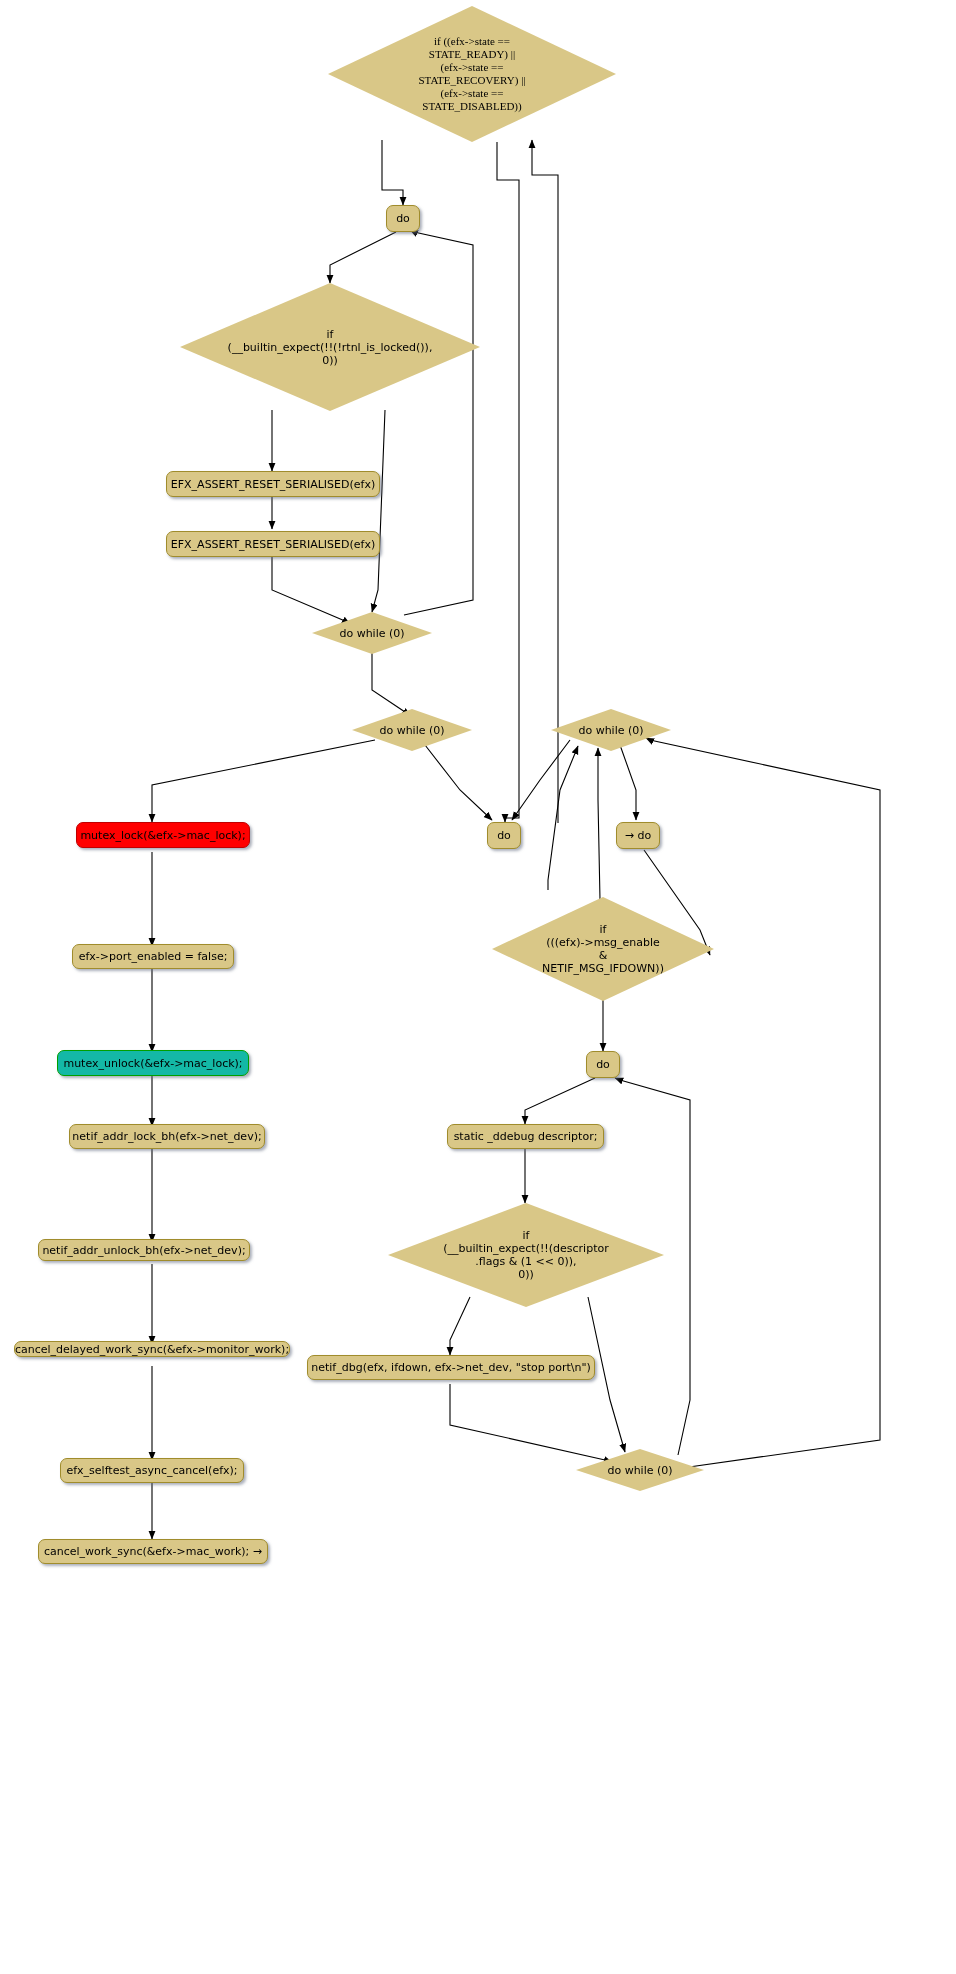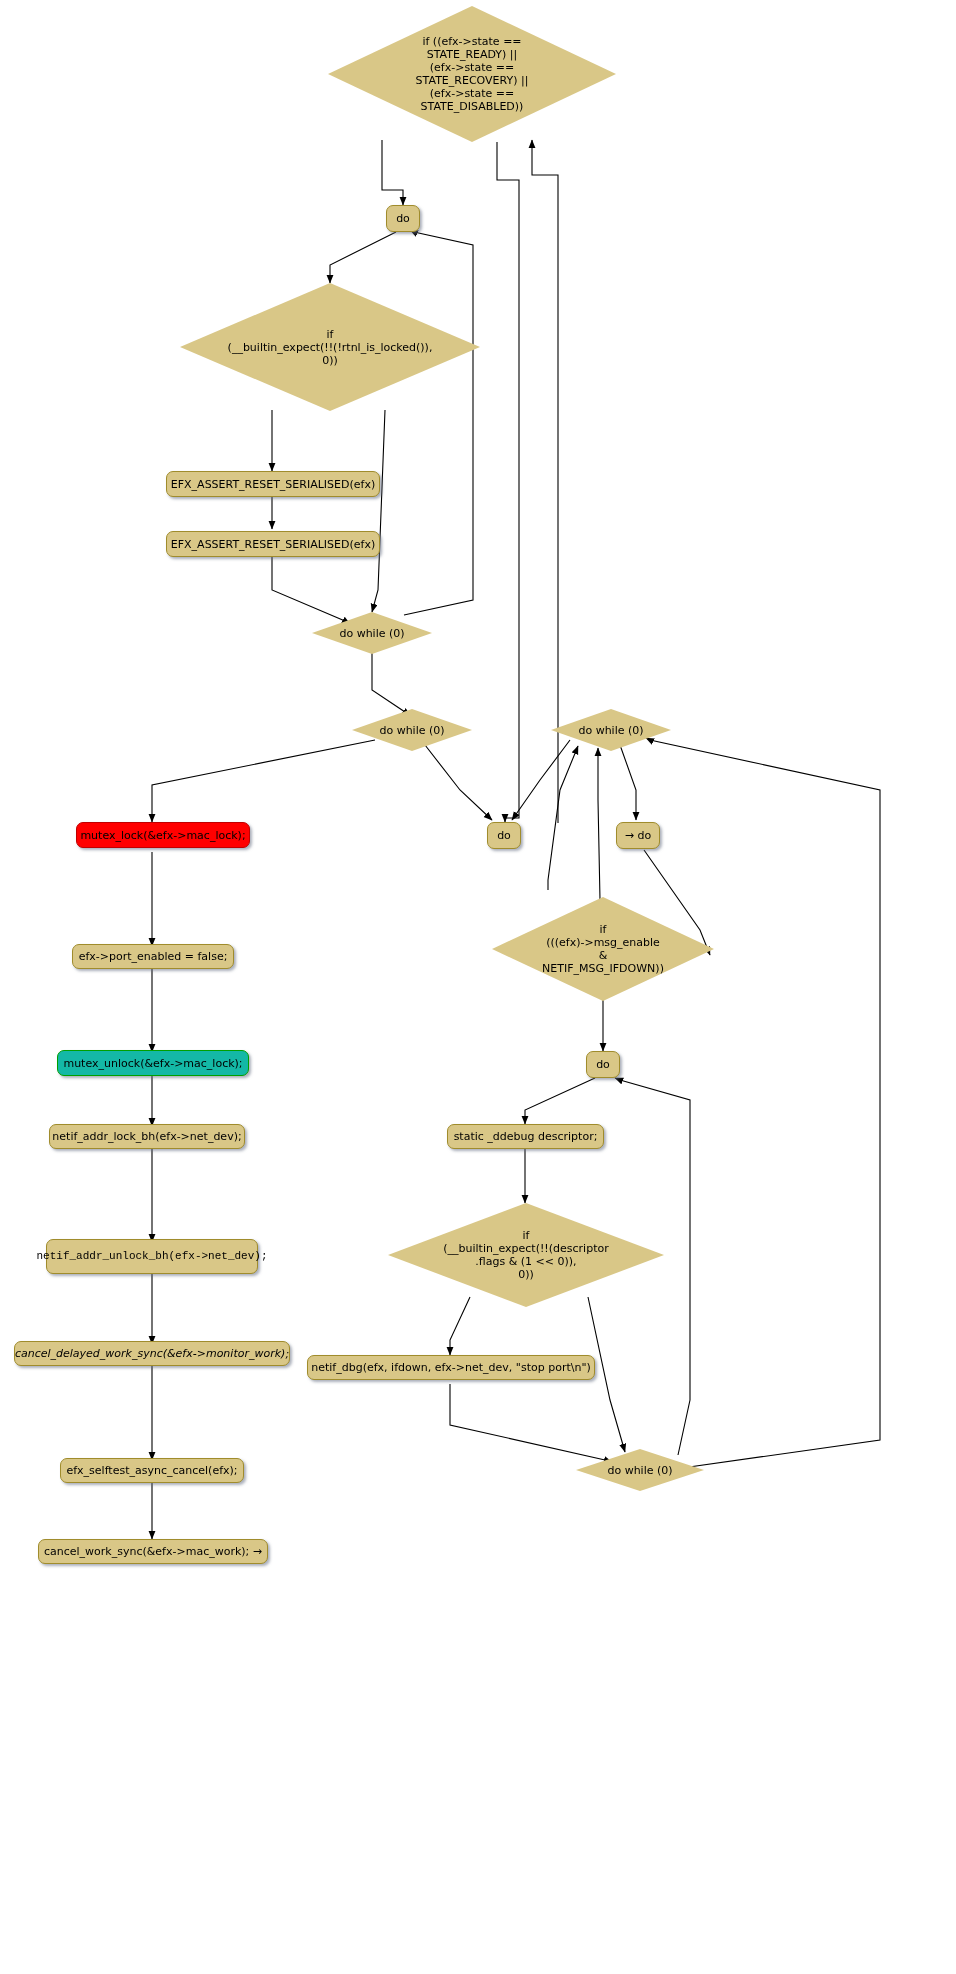--- a/index.html
+++ b/index.html
@@ -153,21 +153,21 @@
       <path d="M152,852 L152,940 L152,946"></path>
       <path d="M152,968 L152,1047 L152,1052"></path>
       <path d="M152,1074 L152,1122 L152,1126"></path>
       <path d="M152,1148 L152,1238 L152,1242"></path>
       <path d="M152,1264 L152,1338 L152,1344"></path>
       <path d="M152,1366 L152,1455 L152,1460"></path>
       <path d="M152,1482 L152,1533 L152,1539"></path>
     </g>
   </svg>
 
-  <div class="node diamond" style="left:328px; top:6px; width:288px; height:136px;">
+  <div class="node diamond" style="left:328px; top:6px; width:288px; height:136px;font-family:Liberation Serif, serif;">
     <div class="dshadow"></div>
     <div class="dshape"></div>
     <div class="dlabel">if ((efx-&gt;state ==
 STATE_READY) ||
 (efx-&gt;state ==
 STATE_RECOVERY) ||
 (efx-&gt;state ==
 STATE_DISABLED))</div>
   </div>
 
@@ -222,29 +222,29 @@
   </div>
 
   <div class="node rect" style="left:72px; top:944px; width:162px; height:25px;">
     <span class="lbl">efx-&gt;port_enabled = false;</span>
   </div>
 
   <div class="node rect green" style="left:57px; top:1050px; width:192px; height:26px;">
     <span class="lbl">mutex_unlock(&amp;efx-&gt;mac_lock);</span>
   </div>
 
-  <div class="node rect" style="left:49px; top:1124px; width:196px; height:25px;">
+  <div class="node rect" style="left:69px; top:1124px; width:196px; height:25px;">
     <span class="lbl">netif_addr_lock_bh(efx-&gt;net_dev);</span>
   </div>
 
-  <div class="node rect" style="left:46px; top:1239px; width:212px; height:35px;font-family:Liberation Mono, monospace;">
+  <div class="node rect" style="left:38px; top:1239px; width:212px; height:22px;">
     <span class="lbl">netif_addr_unlock_bh(efx-&gt;net_dev);</span>
   </div>
 
-  <div class="node rect" style="left:14px; top:1341px; width:276px; height:25px;font-style:italic;">
+  <div class="node rect" style="left:14px; top:1341px; width:276px; height:16px;">
     <span class="lbl">cancel_delayed_work_sync(&amp;efx-&gt;monitor_work);</span>
   </div>
 
   <div class="node rect" style="left:60px; top:1458px; width:184px; height:25px;">
     <span class="lbl">efx_selftest_async_cancel(efx);</span>
   </div>
 
   <div class="node rect" style="left:38px; top:1539px; width:230px; height:25px;">
     <span class="lbl">cancel_work_sync(&amp;efx-&gt;mac_work); →</span>
   </div>

